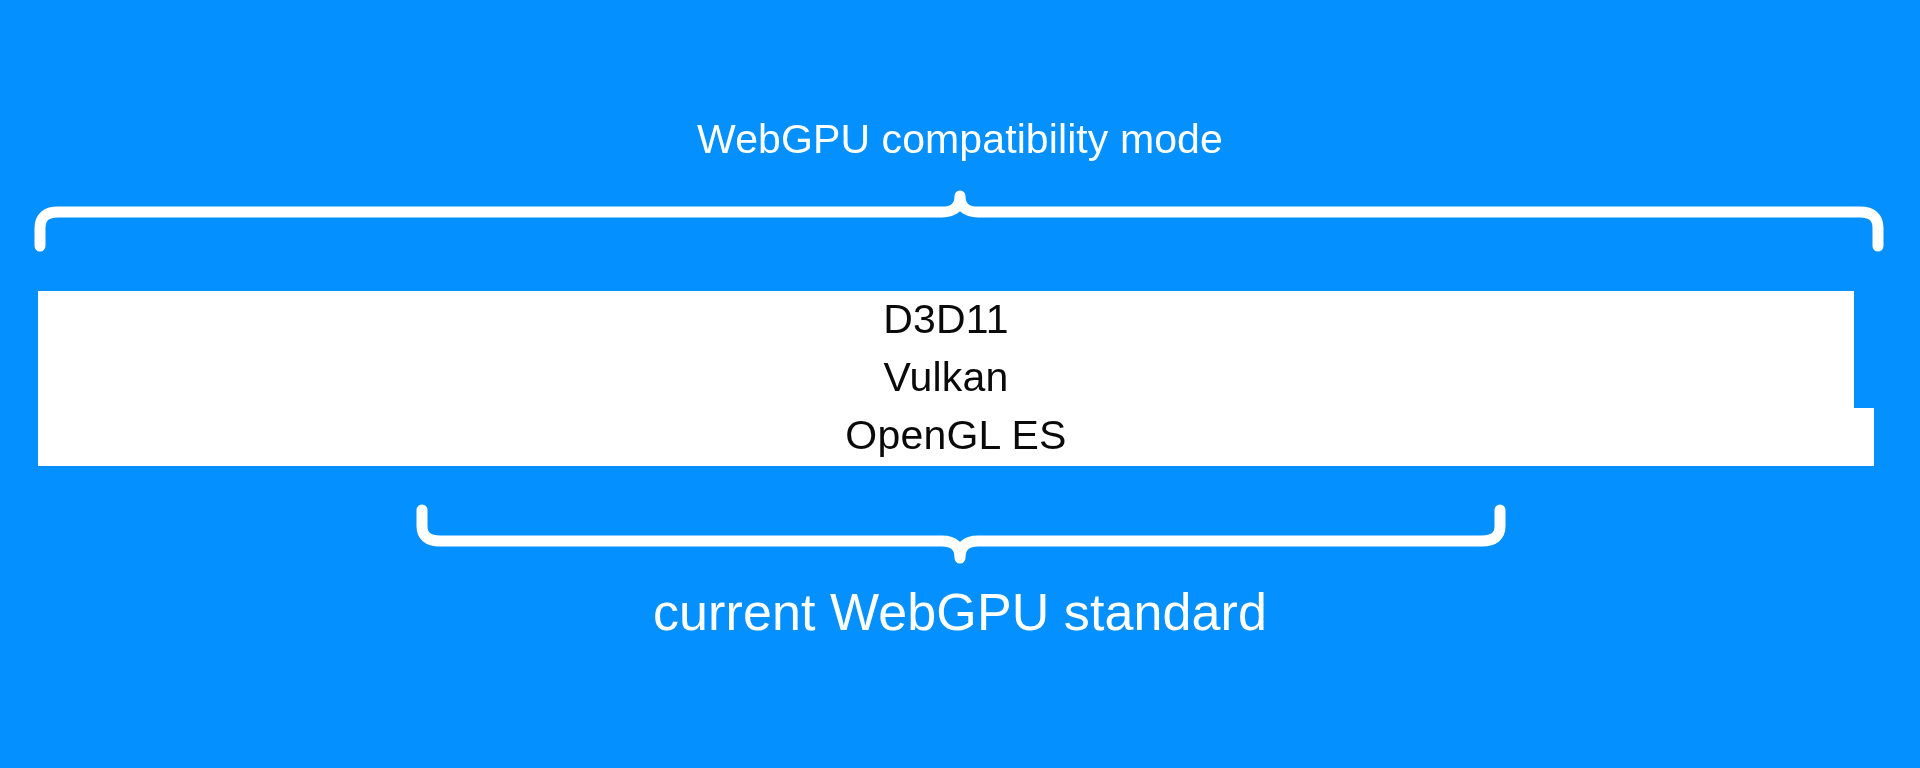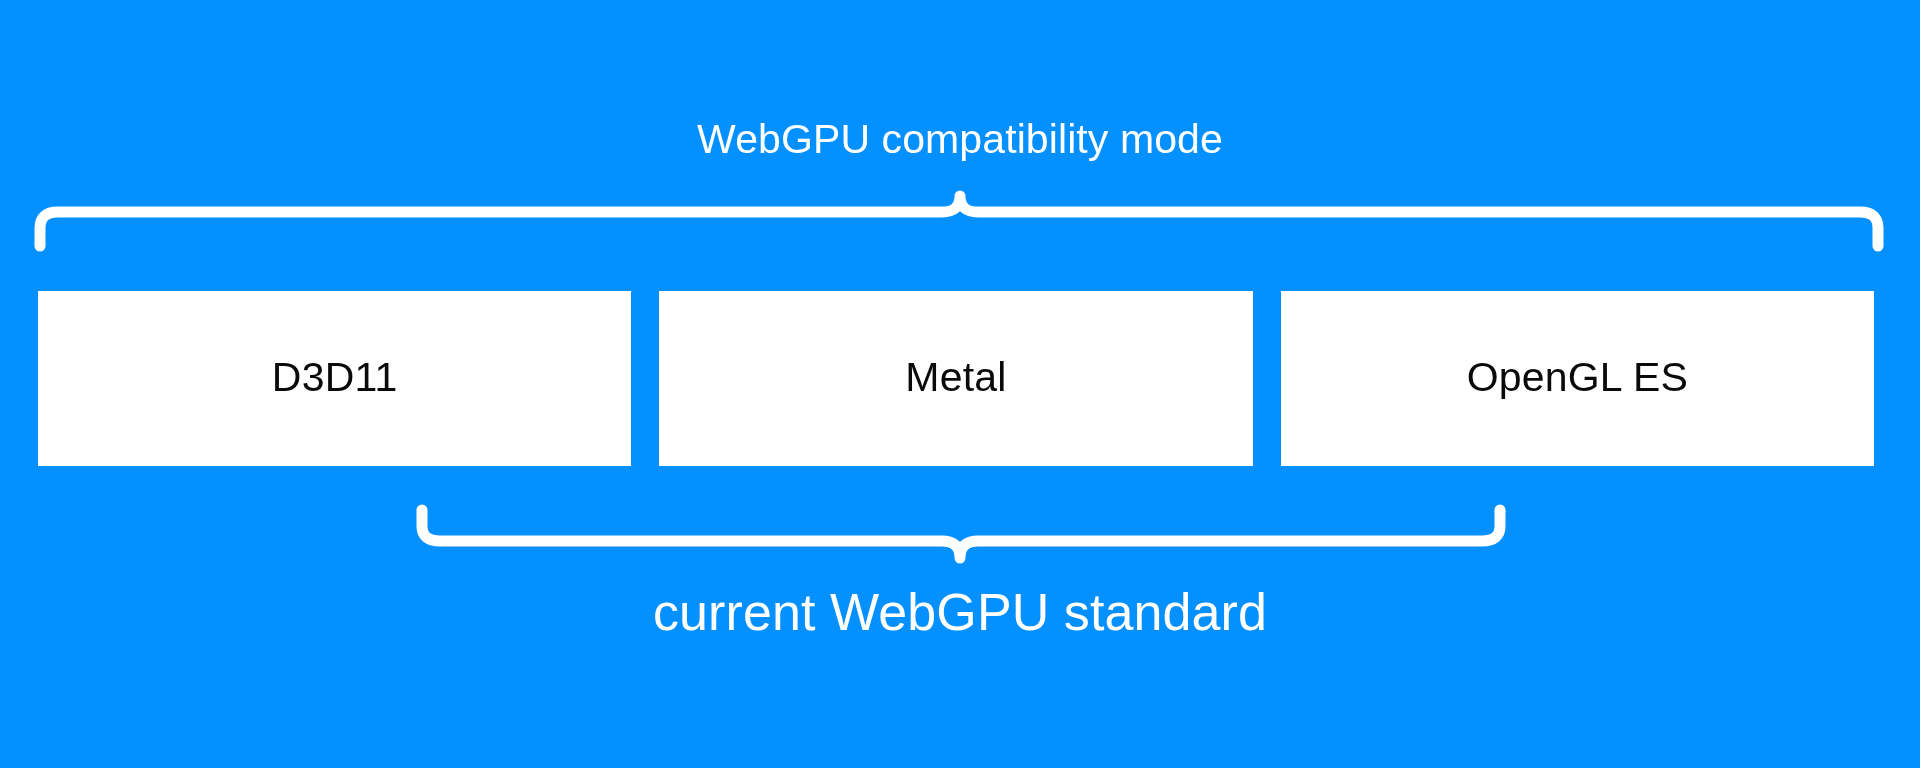--- a/index.html
+++ b/index.html
@@ -58,20 +58,21 @@
   }
 
   
   #api-row {
     position: absolute;
     left: 38px;
     top: 291px;
     width: 1844px;
     height: 175px;
     display: flex;
+    flex-direction: column;
     justify-content: space-between;
     align-items: stretch;
   }
 
   .api-box {
     flex: 1 1 0;
     margin-right: 28px;
     background: #ffffff;
     display: flex;
     align-items: center;
@@ -123,21 +124,21 @@
 
   <div id="api-row">
 
     <div class="api-box">
       <span class="api-box-label">D3D11</span>
     </div>
 
 
 
     <div class="api-box">
-      <span class="api-box-label">Metal</span>
+      <span class="api-box-label">Vulkan</span>
     </div>
 
     <div class="api-box">
       <span class="api-box-label">OpenGL ES</span>
     </div>
 
   </div>
 
   <div class="brace-label" id="bottom-label">current WebGPU standard</div>
 

